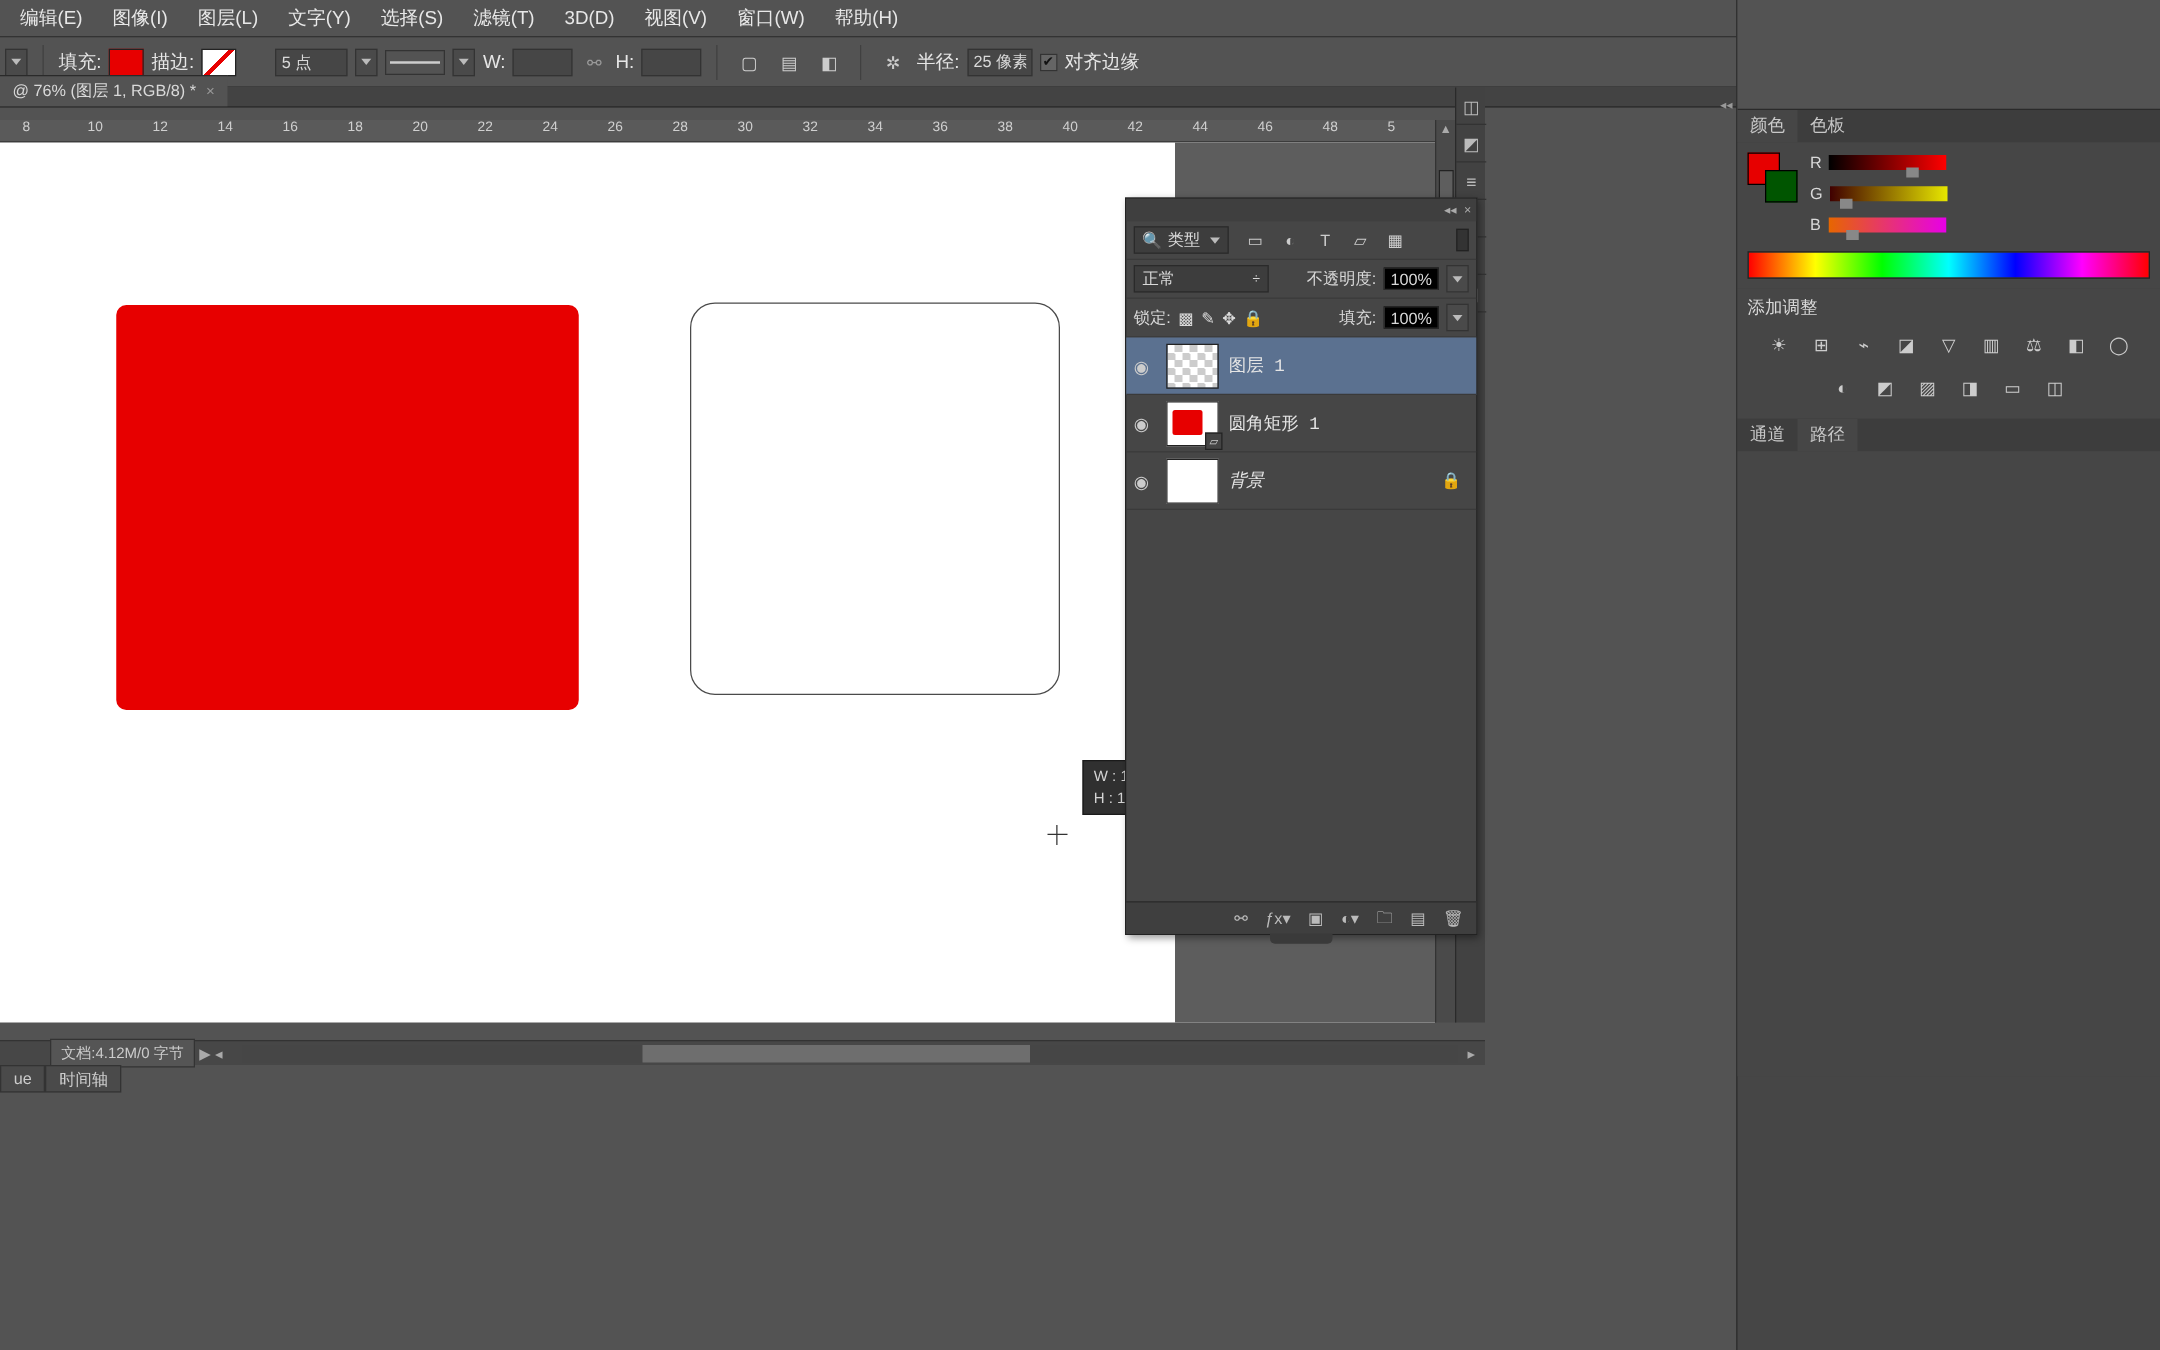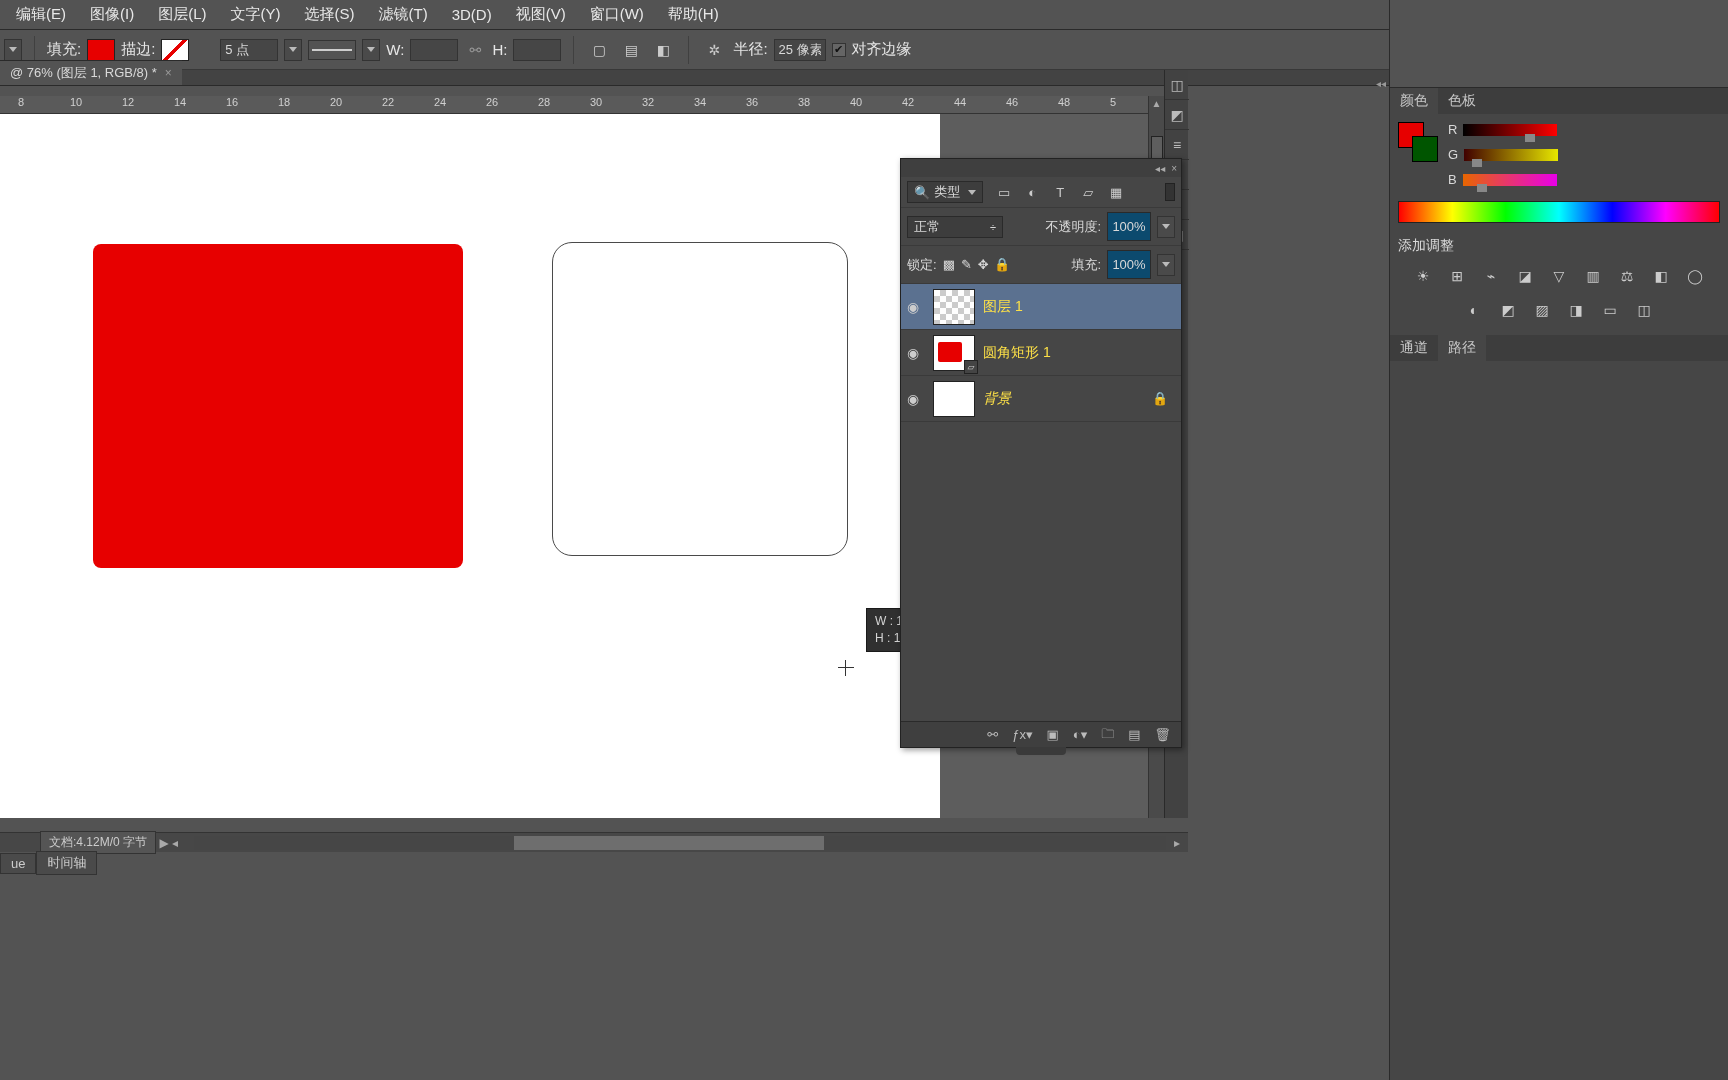--- a/index.html
+++ b/index.html
@@ -43,43 +43,43 @@
 .crosshair::before { left:7px; top:0; width:1px; height:16px; }
 .crosshair::after { top:7px; left:0; height:1px; width:16px; }
 .tooltip { position:absolute; left:866px; top:494px; background:#303030; border:1px solid #1a1a1a; padding:4px 8px; font-size:12px; color:#d4d4d4; line-height:1.4; }
 
 
 .statusbar { position:absolute; bottom:228px; left:0; right:540px; height:20px; background:#474747; display:flex;align-items:center; color:#ccc; font-size:12px; border-top:1px solid #333; }
 .statuslabel { background:#555; padding:2px 8px; border:1px solid #333; margin-left:40px; }
 .scroll-track { flex:1; height:14px; background:#464646; margin:0 8px; position:relative; }
 .scroll-thumb { position:absolute; height:14px; background:#6e6e6e; }
 
-.footer-tabs { position:absolute; bottom:206px; left:0; display:flex; height:22px;align-items:center; }
+.footer-tabs { position:absolute; bottom:206px; left:0; display:flex; height:22px; }
 .footer-tab { background:#4a4a4a; padding:2px 10px; font-size:13px; color:#ccc; border:1px solid #333; }
 
 
 .layers-panel { position:absolute; top:158px; left:900px; width:282px; height:590px; background:#464646; border:1px solid #222; box-shadow:2px 2px 6px rgba(0,0,0,.4); }
 .lp-titlebar { height:18px; background:#3f3f3f; display:flex; justify-content:flex-end; align-items:center; gap:6px; padding:0 4px; font-size:10px; color:#aaa;}
 .lp-tabs { height:28px; background:#3d3d3d; display:flex; align-items:center; padding-left:6px; }
 .lp-tabs .t { background:#464646; padding:3px 10px; font-size:14px; }
 .lp-hamburger { margin-left:auto; padding:4px 6px; color:#bbb; }
 .lp-row { display:flex; align-items:center; padding:4px 6px; gap:6px; border-bottom:1px solid #3a3a3a; font-size:13px; }
 .lp-select { background:#3d3d3d; border:1px solid #2a2a2a; height:22px; padding:0 6px; display:inline-flex;align-items:center;gap:4px; font-size:13px; }
-.lp-num { background:#0c4a6e; border:1px solid #2a2a2a; height:29px; width:44px; text-align:center; font-size:13px; display:inline-flex;align-items:center;justify-content:center;}
+.lp-num { background:#000000; border:1px solid #2a2a2a; height:18px; width:44px; text-align:center; font-size:13px; display:inline-flex;align-items:center;justify-content:center;}
 .lp-icons-row { display:flex; gap:10px; padding-left:6px;}
 .lp-icons-row .ic { width:18px;height:18px;display:flex;align-items:center;justify-content:center;font-size:13px;color:#ccc; }
 .layer-list { }
 .layer-item { height:46px; display:flex; align-items:center; gap:8px; padding:0 6px; border-bottom:1px solid #3a3a3a; }
 .layer-item.sel { background:#5b7190; }
 .eye { width:18px; color:#ccc; }
 .thumb { width:42px; height:36px; border:1px solid #222; background:#fff; position:relative; }
 .thumb.checker { background: repeating-conic-gradient(#ccc 0 25%, #fff 0 50%) 0 0/12px 12px; }
 .thumb.red-sq::after { content:""; position:absolute; left:4px; top:6px; width:24px; height:20px; background:#e70000; border-radius:2px; }
 .thumb .corner { position:absolute; right:-4px; bottom:-4px; width:14px;height:14px;background:#444;border:1px solid #222;display:flex;align-items:center;justify-content:center;font-size:9px;color:#ccc; }
-.layer-name { font-size:14px; color:#fde047; }
+.layer-name { font-size:14px; color:#e5e5e5;font-family:Liberation Mono, monospace; }
 .layer-name.italic { font-style: italic; }
 .lock-icon { margin-left:auto; margin-right:6px; color:#bbb; font-size:13px; }
 .lp-bottom { position:absolute; bottom:0; left:0; right:0; height:26px; background:#3f3f3f; display:flex; align-items:center; justify-content:flex-end; gap:14px; padding:0 10px; color:#bbb; font-size:13px; border-top:1px solid #2a2a2a;}
 .lp-grip { position:absolute; bottom:-8px; left:50%; transform:translateX(-50%); width:50px; height:8px; background:#3a3a3a; border-radius:0 0 4px 4px;}
 
 
 .right-dock-stub { position:absolute; top:70px; right:540px; width:24px; height:748px; background:#424242; border-left:1px solid #2a2a2a; }
 .right-dock-stub .ic { width:24px;height:30px;display:flex;align-items:center;justify-content:center;color:#bbb;border-bottom:1px solid #333; }
 
 
@@ -233,21 +233,21 @@
     <div class="lp-icons-row">
       <span class="ic">▭</span>
       <span class="ic">◐</span>
       <span class="ic">T</span>
       <span class="ic">▱</span>
       <span class="ic">▦</span>
     </div>
     <span style="margin-left:auto;width:10px;height:18px;background:#333;border:1px solid #222"></span>
   </div>
   <div class="lp-row">
-    <span class="lp-select" style="width:96px;justify-content:space-between">
+    <span class="lp-select" style="width:108px;justify-content:space-between">
         <span>正常</span>
         <span style="font-size:11px">÷</span>
       </span>
     <span style="margin-left:auto">不透明度:</span>
     <span class="lp-num">100%</span>
     <span class="opt-drop">
         <span class="tri"></span>
       </span>
   </div>
   <div class="lp-row">

